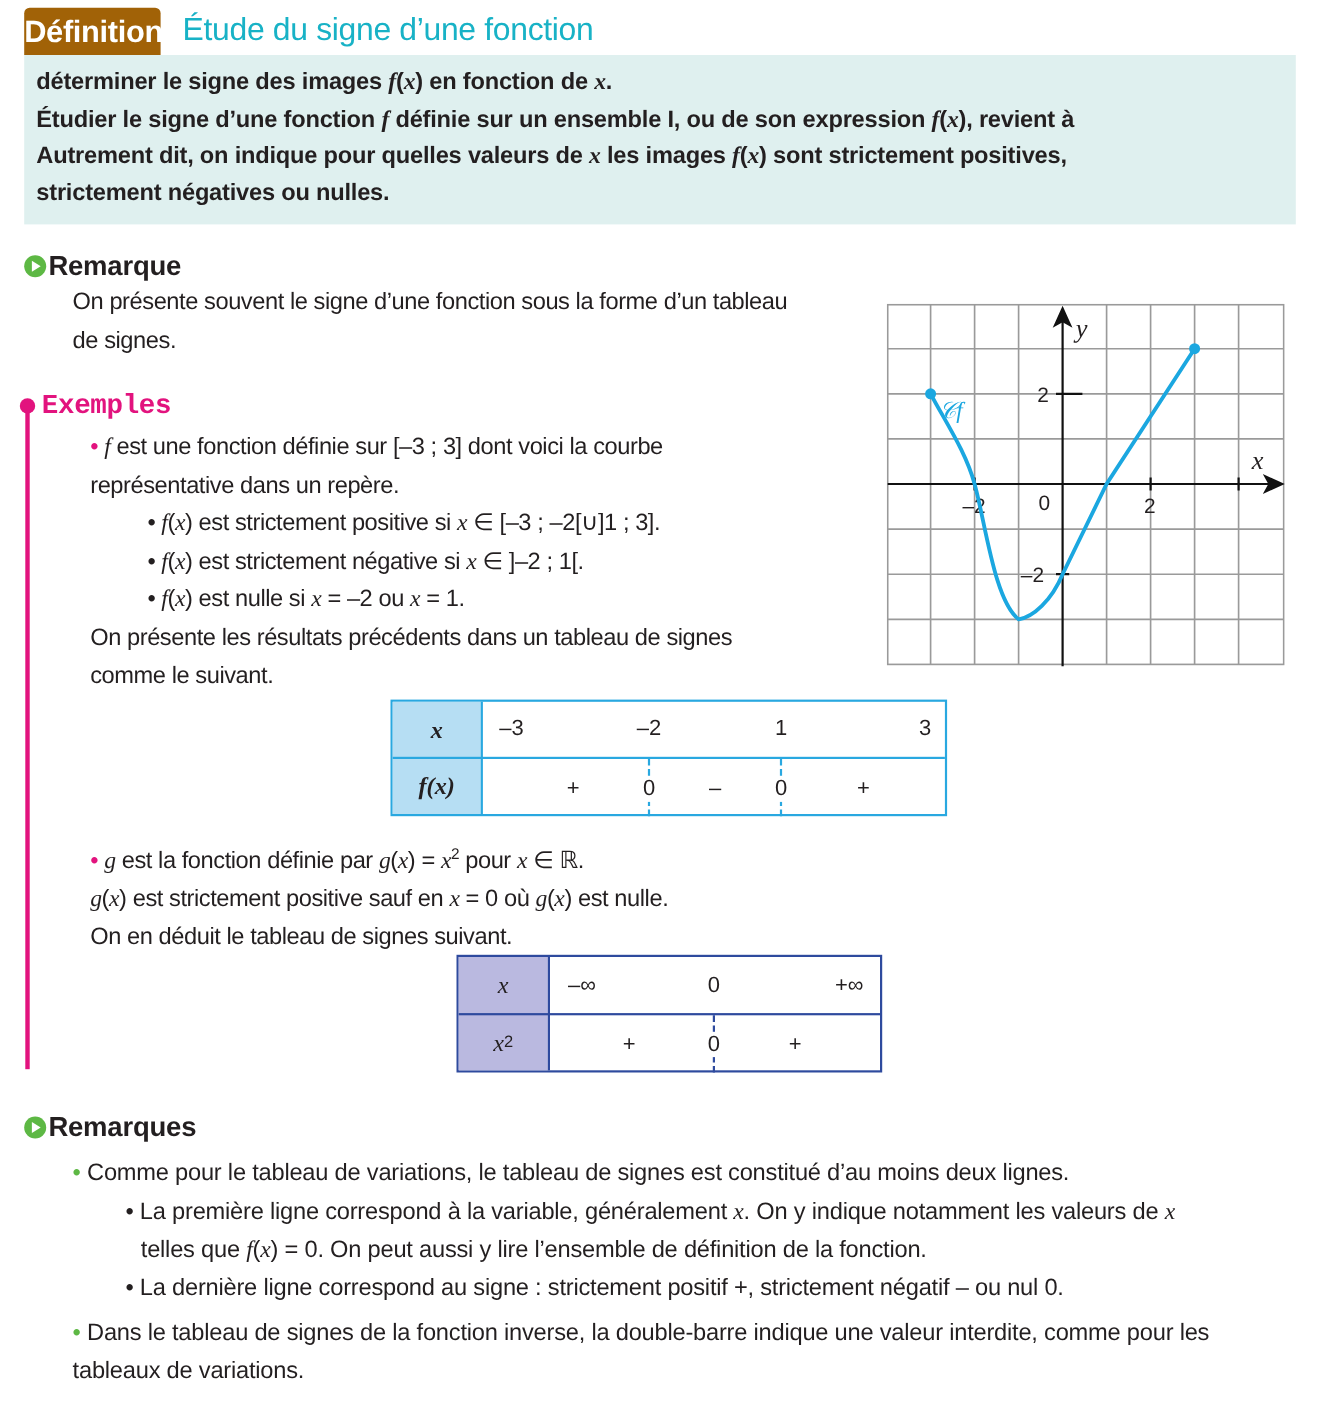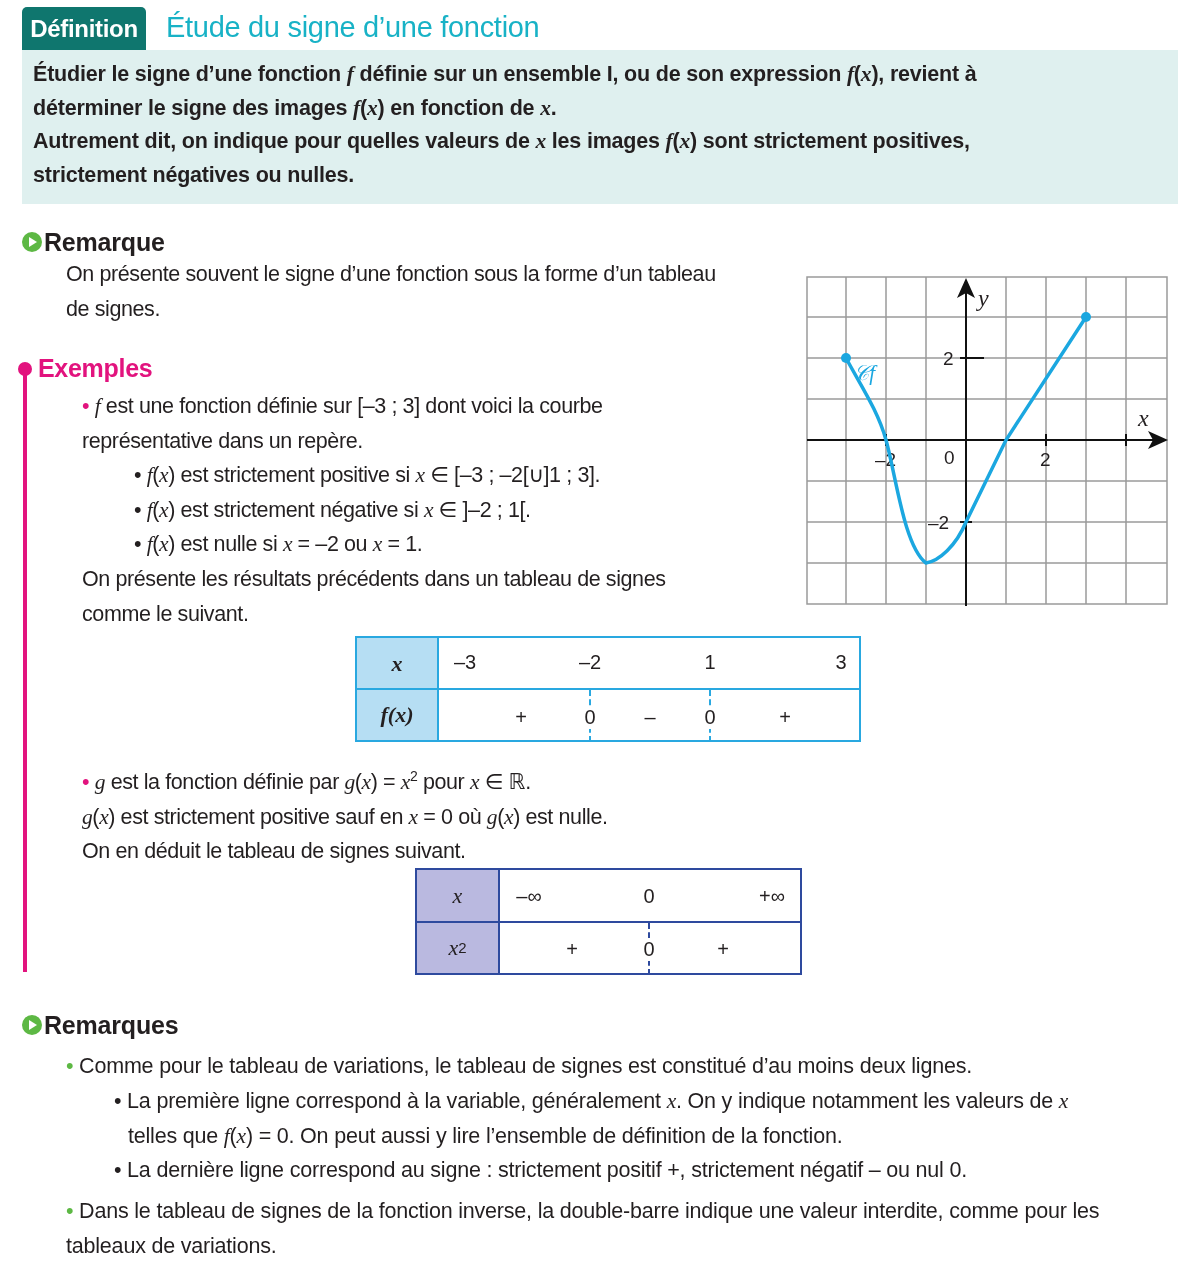--- a/index.html
+++ b/index.html
@@ -2,38 +2,38 @@
 <html><head>
 <meta charset="utf-8">
 <style>
   html, body { margin:0; padding:0; background:#ffffff; }
   body { width:1200px; height:1282px; position:relative; overflow:hidden;
          font-family:"Liberation Sans", "DejaVu Sans", sans-serif; color:#231f20; }
   .abs { position:absolute; }
   .m { font-family:"Liberation Serif", "DejaVu Serif", serif; font-style:italic; }
 
   
-  .def-badge { left:22px; top:7px; width:124px; height:43px; background:#0f766e;
-               border-radius:5px 5px 0 0; color:#fff; font-weight:bold; font-size:24px;
+  .def-badge { left:22px; top:7px; width:124px; height:43px; background:#a16207;
+               border-radius:5px 5px 0 0; color:#fff; font-weight:bold; font-size:28px;
                line-height:44px; text-align:center; letter-spacing:-0.3px; }
   .def-title { left:166px; top:6px; font-size:29px; color:#18b2c6; line-height:42px; letter-spacing:-0.3px; }
   .def-box { left:22px; top:50px; width:1156px; height:154px; background:#dff0ef; }
   .def-text { left:33px; top:58px; width:1130px; font-size:21.5px; font-weight:bold; line-height:33.5px; letter-spacing:-0.2px; }
 
   
   .rem-head { font-weight:bold; font-size:25px; display:flex; align-items:center; line-height:28px; letter-spacing:-0.2px; }
   .play-icon { width:20px; height:20px; border-radius:50%; background:#5db844; position:relative; margin-right:2px; display:inline-block; }
   .play-icon::after { content:""; position:absolute; left:7px; top:5px; border-left:8px solid #fff; border-top:5px solid transparent; border-bottom:5px solid transparent; }
 
   .body-text { font-size:21.5px; line-height:34.5px; letter-spacing:-0.4px;margin-left:44px; }
 
   
   .ex-line { left:23px; top:371px; width:4px; height:601px; background:#e2137e; }
   .ex-dot { left:18px; top:362px; width:14px; height:14px; border-radius:50%; background:#e2137e; }
-  .ex-head { left:38px; top:354px; font-size:25px; font-weight:bold; color:#e2137e; letter-spacing:-0.3px; }
+  .ex-head { left:38px; top:354px; font-size:25px; font-weight:bold; color:#e2137e; letter-spacing:-0.3px;font-family:Liberation Mono, monospace; }
   .pink-bullet { color:#e2137e; }
   .green-bullet { color:#5db844; }
 
   
   .st { position:absolute; border:2px solid; box-sizing:border-box; }
   .st .hcell { position:absolute; left:0; box-sizing:border-box; display:flex; align-items:center; justify-content:center; font-size:22px; }
   .st .txt { position:absolute; font-size:20px; transform:translateX(-50%); white-space:nowrap; }
   .st .hline { position:absolute; left:0; right:0; height:2px; }
   .st .vline { position:absolute; width:2px; }
   .st .dash { position:absolute; width:0; border-left:2px dashed; }
@@ -41,22 +41,22 @@
   
   .graph { left:806px; top:276px; }
 </style>
 </head>
 <body>
 
 <div class="abs def-box"></div>
 <div class="abs def-badge">Définition</div>
 <div class="abs def-title">Étude du signe d’une fonction</div>
 <div class="abs def-text">
+  <div><span>déterminer le signe des images </span><span class="m">f</span><span>(</span><span class="m">x</span><span>) en fonction de </span><span class="m">x</span><span>.</span></div>
   <div><span>Étudier le signe d’une fonction </span><span class="m">f</span><span> définie sur un ensemble I, ou de son expression </span><span class="m">f</span><span>(</span><span class="m">x</span><span>), revient à</span></div>
-  <div><span>déterminer le signe des images </span><span class="m">f</span><span>(</span><span class="m">x</span><span>) en fonction de </span><span class="m">x</span><span>.</span></div>
   <div><span>Autrement dit, on indique pour quelles valeurs de </span><span class="m">x</span><span> les images </span><span class="m">f</span><span>(</span><span class="m">x</span><span>) sont strictement positives,</span></div>
   <div><span>strictement négatives ou nulles.</span></div>
 </div>
 
 <div class="abs rem-head" style="left:22px; top:228px;">
   <span class="play-icon"></span>
   <span>Remarque</span>
 </div>
 <div class="abs body-text" style="left:22px; top:257px; width:770px;">
   <div>On présente souvent le signe d’une fonction sous la forme d’un tableau</div>

